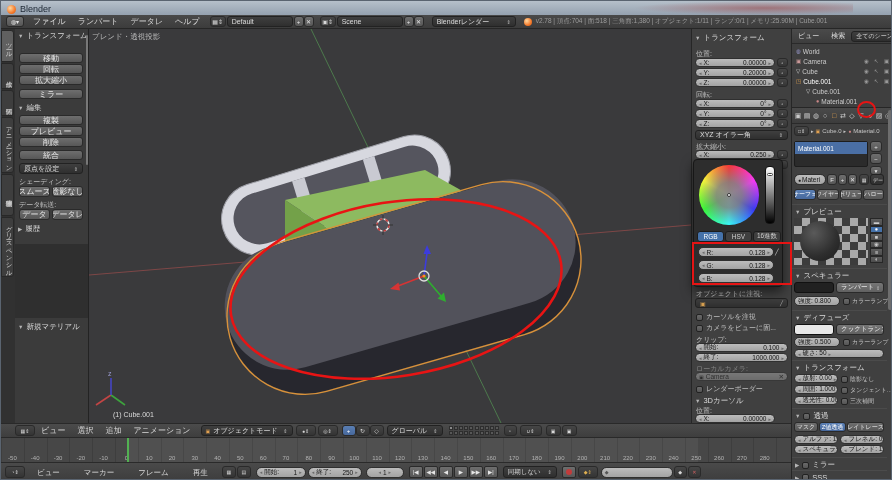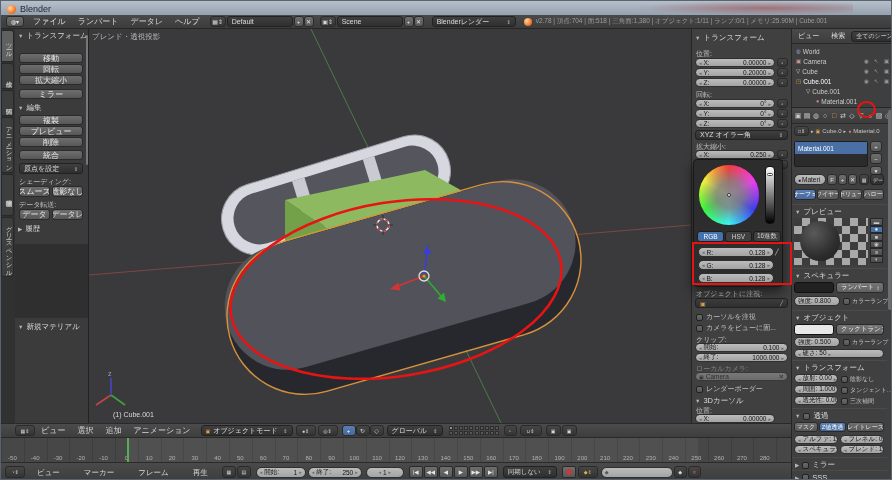--- a/index.html
+++ b/index.html
@@ -464,21 +464,21 @@
       </div>
     <div class="a fld" style="left:2px;top:188px;width:46px;height:10px">
         <span>強度: 0.800</span>
       </div>
     <div class="a" style="left:51px;top:189px;display:flex;gap:2px;align-items:center">
         <span class="chk"></span>
         <span class="lbl" style="font-size:6px">カラーランプ</span>
       </div>
     <div class="a hdr sect" style="left:0;top:202px;width:95px;padding:2px 3px 0">
         <span class="tri">▼</span>
-        <span>オブジェクト</span>
+        <span>ディフューズ</span>
       </div>
     <div class="a" style="left:2px;top:216px;width:40px;height:11px;background:#e8e8e8;border:1px solid #111;border-radius:3px"></div>
     <div class="a ddl" style="left:44px;top:216px;width:48px;height:11px">
         <span>クックトランス</span>
       </div>
     <div class="a fld" style="left:2px;top:229px;width:46px;height:10px">
         <span>強度: 0.500</span>
       </div>
     <div class="a" style="left:51px;top:230px;display:flex;gap:2px;align-items:center">
         <span class="chk"></span>

